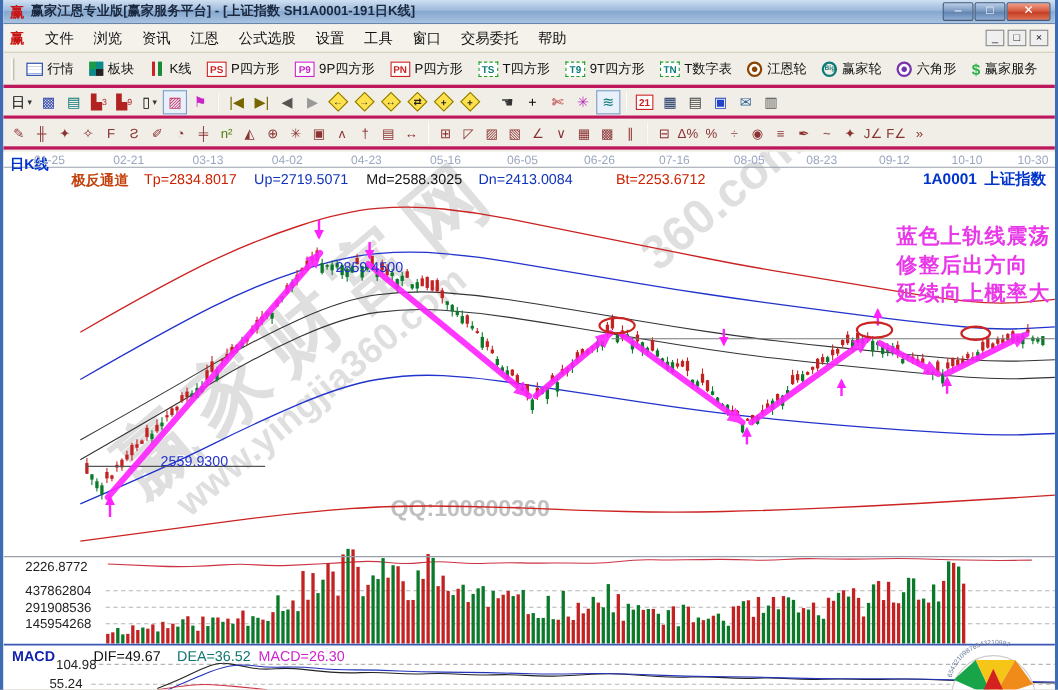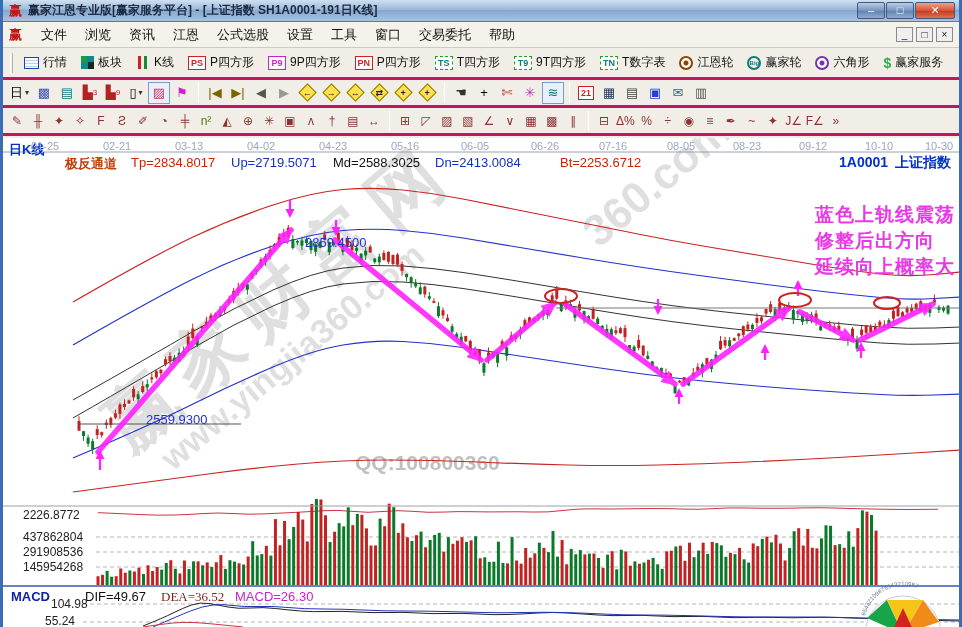--- a/index.html
+++ b/index.html
@@ -1047,18 +1047,18 @@
     <span class="abs pricelbl" style="left:143px; top:274px;">2559.9300</span>
     <span class="abs anno" style="left:812px; top:64px;">蓝色上轨线震荡</span>
     <span class="abs anno" style="left:812px; top:90px;">修整后出方向</span>
     <span class="abs anno" style="left:812px; top:116px;">延续向上概率大</span>
     <span class="abs vlabel" style="left:20px; top:370px;">2226.8772</span>
     <span class="abs vlabel" style="left:20px; top:392px;">437862804</span>
     <span class="abs vlabel" style="left:20px; top:407px;">291908536</span>
     <span class="abs vlabel" style="left:20px; top:422px;">145954268</span>
     <span class="abs macdlbl" style="left:8px; top:451px; color:#1122aa;">MACD</span>
     <span class="abs macdlbl" style="left:82px; top:451px; color:#111; font-weight:normal;">DIF=49.67</span>
-    <span class="abs macdlbl" style="left:158px; top:451px; color:#7f1d1d; font-weight:normal;font-family:Liberation Serif, serif;">DEA=36.52</span>
+    <span class="abs macdlbl" style="left:158px; top:451px; color:#0f766e; font-weight:normal;">DEA=36.52</span>
     <span class="abs macdlbl" style="left:232px; top:451px; color:#cc22cc; font-weight:normal;">MACD=26.30</span>
     <span class="abs mscale" style="left:48px; top:459px;">104.98</span>
     <span class="abs mscale" style="left:42px; top:476px;">55.24</span>
   </div>
 </div>
 
 </body></html>

